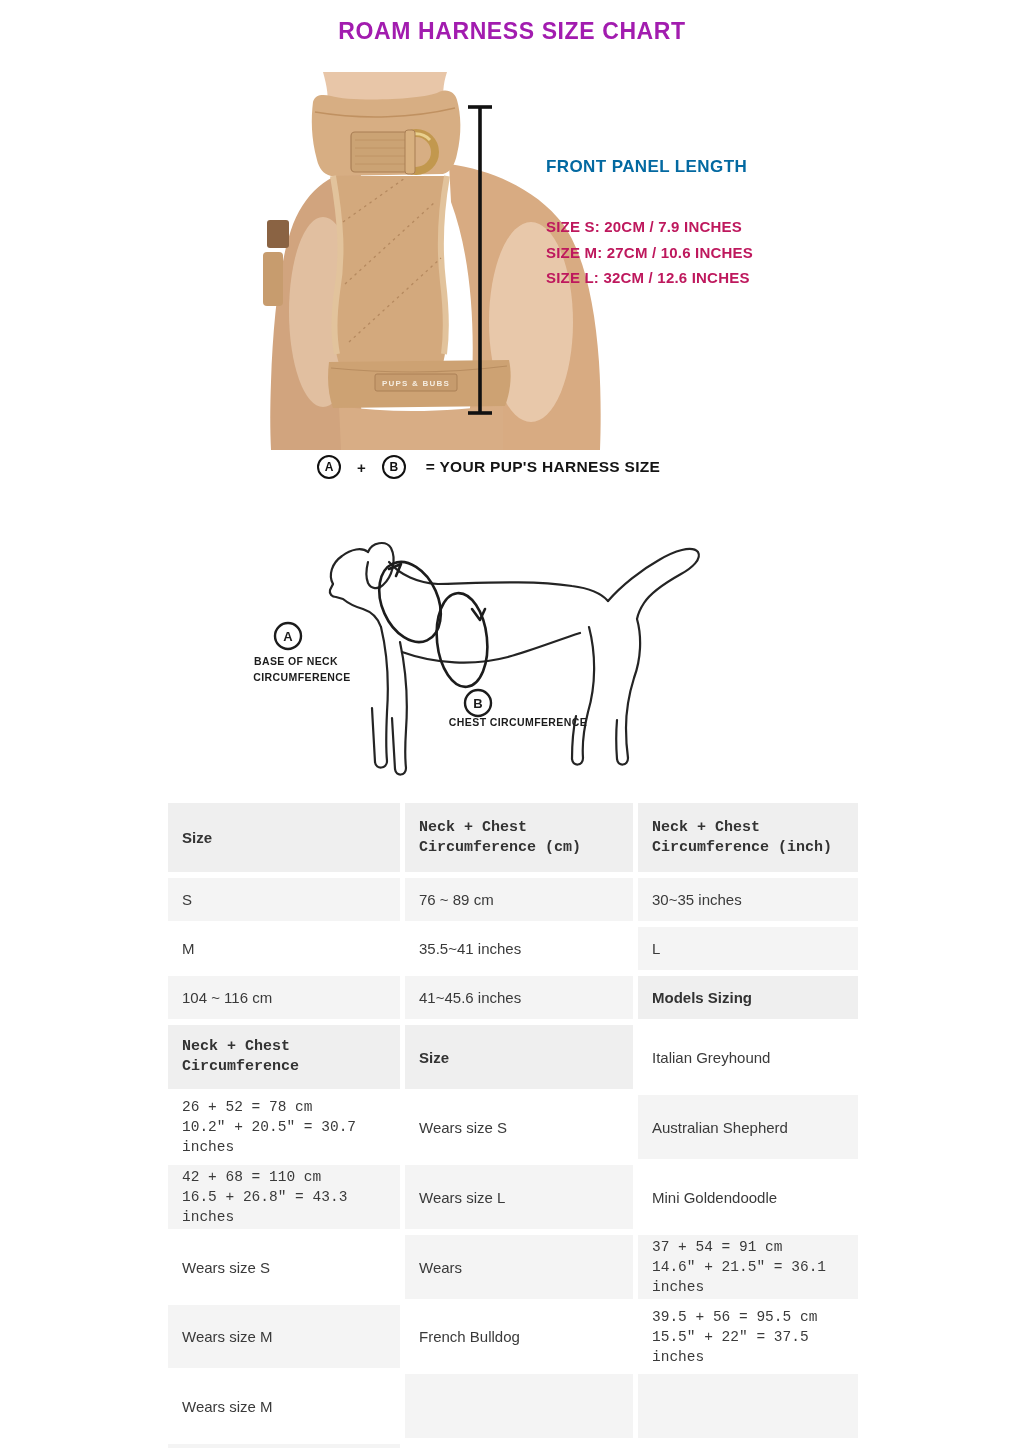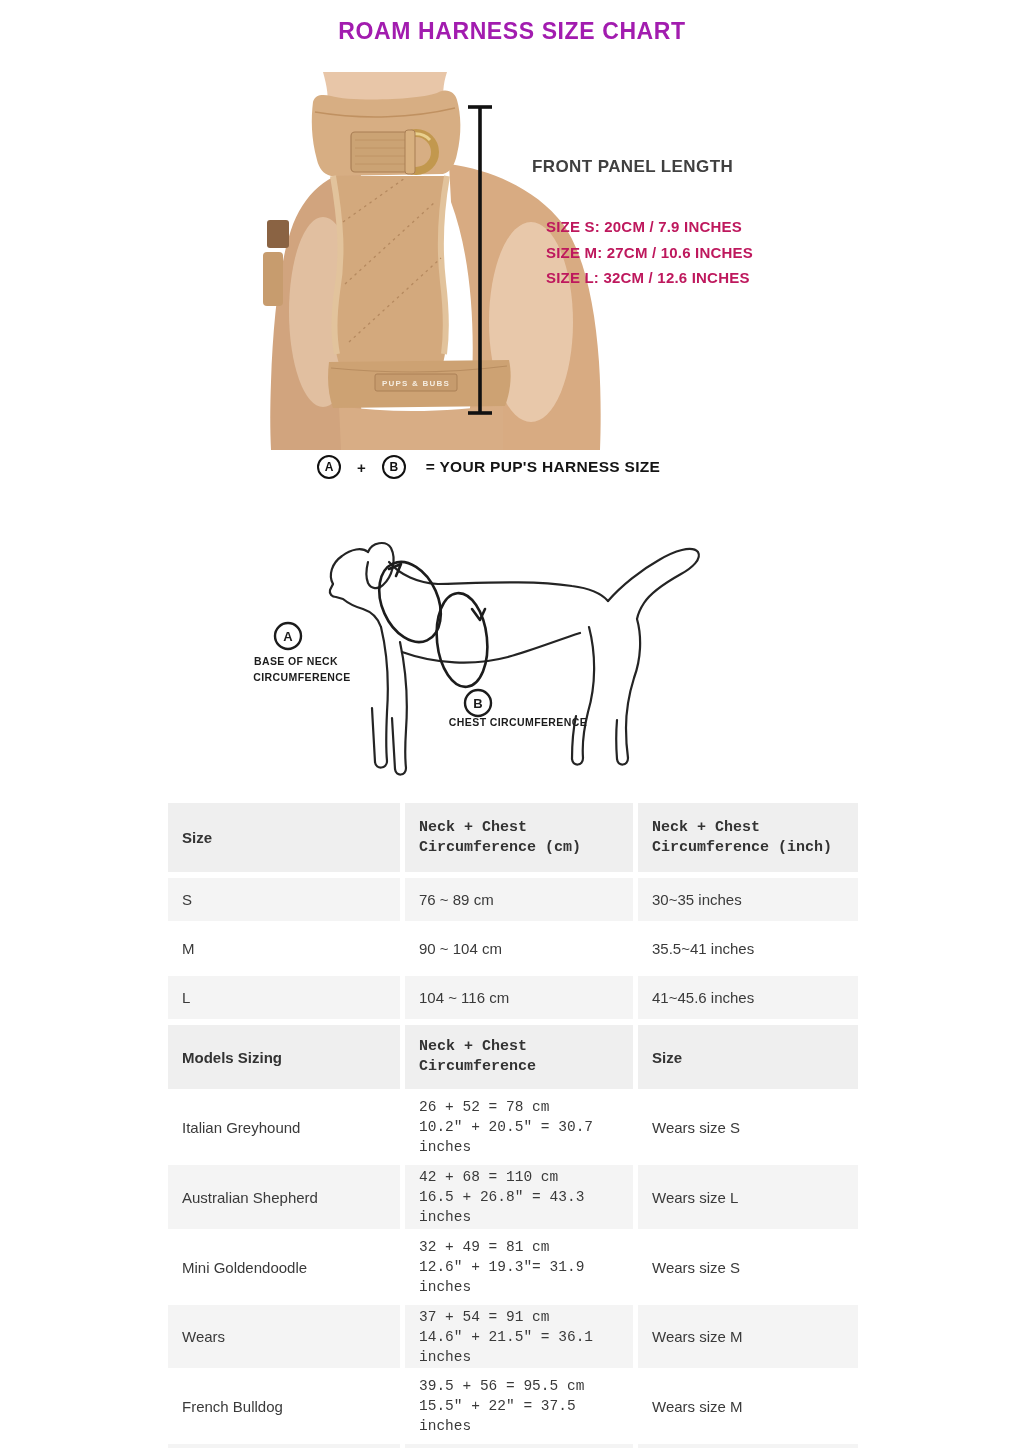--- a/index.html
+++ b/index.html
@@ -9,22 +9,22 @@
   }
   
   .page-title{
     position:absolute;top:18px;left:0;width:100%;text-align:center;
     font-size:23px;font-weight:bold;letter-spacing:.6px;color:#a21caf;
   }
   
   .photo{position:absolute;left:253px;top:72px;}
   
   .fpl-heading{
-    position:absolute;left:532px;top:157px;
-    font-size:17px;font-weight:bold;letter-spacing:.4px;color:#404040;text-align:center;
+    position:absolute;left:546px;top:157px;
+    font-size:17px;font-weight:bold;letter-spacing:.4px;color:#0369a1;text-align:center;
   }
   .fpl-sizes{
     position:absolute;left:546px;top:214px;
     font-size:15px;font-weight:bold;letter-spacing:.2px;line-height:25.5px;color:#be185d;
   }
   
   .formula{position:absolute;left:317px;top:455px;display:flex;align-items:center;}
   .formula .circle{
     display:flex;align-items:center;justify-content:center;
     width:20px;height:20px;border:2.4px solid #111;border-radius:50%;
@@ -182,21 +182,20 @@
     <div class="cell hdr multi bg-h">
       <span>Neck + Chest</span>
       <span>Circumference (inch)</span>
     </div>
 
     <div class="cell bg-s">S</div>
     <div class="cell bg-s">76 ~ 89 cm</div>
     <div class="cell bg-s">30~35 inches</div>
 
     <div class="cell bg-w">M</div>
-    <div class="cell bg-w">90 ~ 104 cm</div>
     <div class="cell bg-w">35.5~41 inches</div>
 
     <div class="cell bg-s">L</div>
     <div class="cell bg-s">104 ~ 116 cm</div>
     <div class="cell bg-s">41~45.6 inches</div>
 
     <div class="cell hdr bg-h">Models Sizing</div>
     <div class="cell hdr multi bg-h">
       <span>Neck + Chest</span>
       <span>Circumference</span>
@@ -211,24 +210,20 @@
     <div class="cell bg-w">Wears size S</div>
 
     <div class="cell bg-s">Australian Shepherd</div>
     <div class="cell multi bg-s">
       <span>42 + 68 = 110 cm</span>
       <span>16.5 + 26.8" = 43.3 inches</span>
     </div>
     <div class="cell bg-s">Wears size L</div>
 
     <div class="cell bg-w">Mini Goldendoodle</div>
-    <div class="cell multi bg-w">
-      <span>32 + 49 = 81 cm</span>
-      <span>12.6" + 19.3"= 31.9 inches</span>
-    </div>
     <div class="cell bg-w">Wears size S</div>
 
     <div class="cell bg-s">Wears</div>
     <div class="cell multi bg-s">
       <span>37 + 54 = 91 cm</span>
       <span>14.6" + 21.5" = 36.1 inches</span>
     </div>
     <div class="cell bg-s">Wears size M</div>
 
     <div class="cell bg-w">French Bulldog</div>

